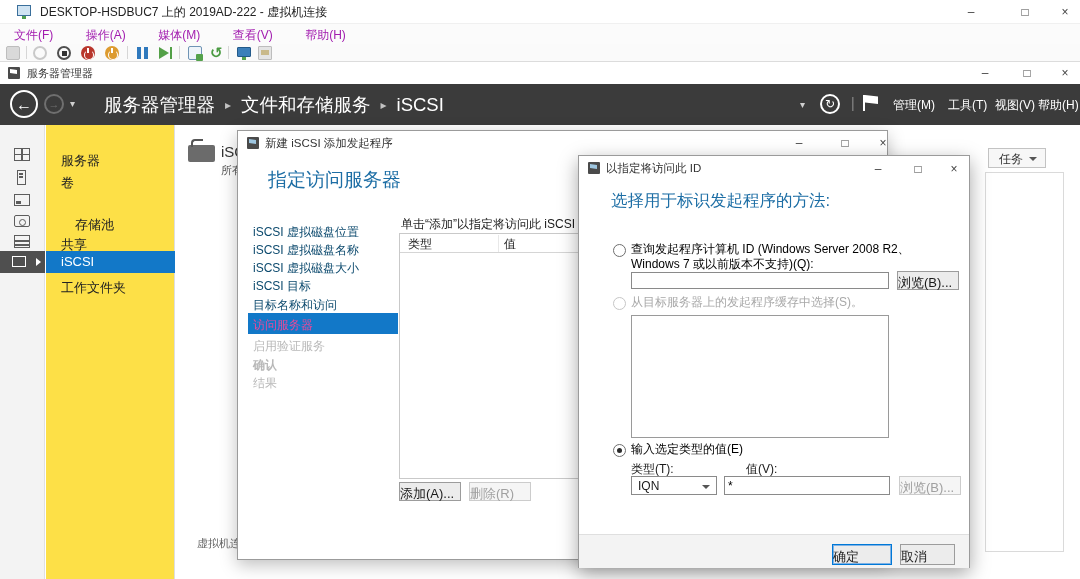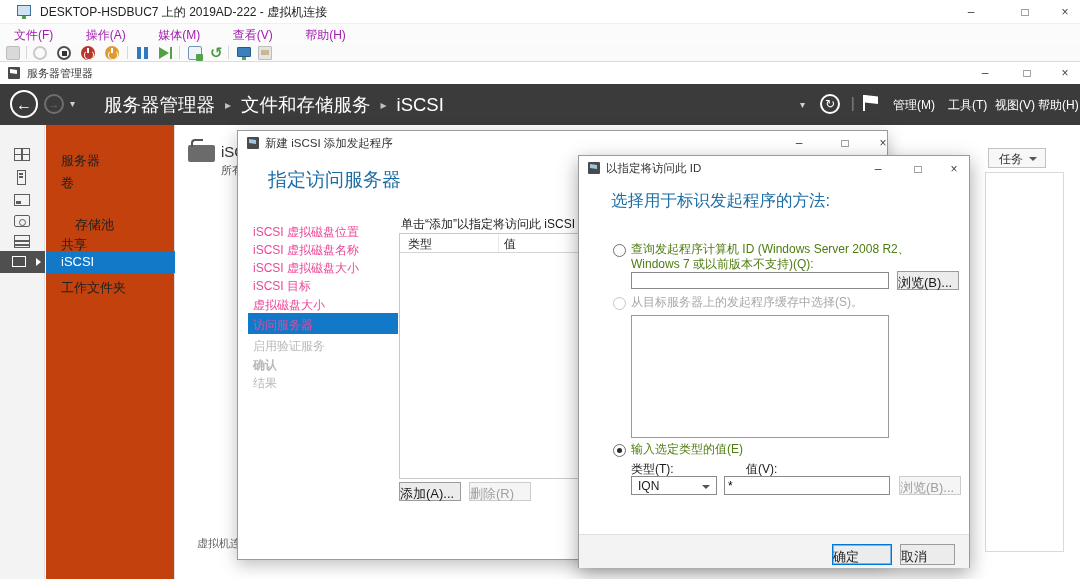--- a/index.html
+++ b/index.html
@@ -73,21 +73,21 @@
   .si-vol { top:69px; width:16px; height:12px; }
   .si-vol::after { content:""; position:absolute; left:1px; bottom:1px; width:5px; height:3px; background:#5c5c5c; }
   .si-disk { top:90px; width:16px; height:12px; border-radius:2px; }
   .si-disk::after { content:""; position:absolute; left:4px; top:2.5px; width:5px; height:5px; border:1.5px solid #5c5c5c; border-radius:50%; }
   .si-pool { top:110px; width:16px; height:13px; }
   .si-pool::after { content:""; position:absolute; left:0; top:4px; width:100%; height:1.5px; background:#5c5c5c; box-shadow:0 4px 0 #5c5c5c; }
   #strip-selected { left:0; top:126px; width:45px; height:22px; background:#4f4f4f; }
   #strip-selected .fsico { position:absolute; left:12px; top:5px; width:14px; height:11px; border:1.5px solid #fff; }
   #strip-selected .arrow { position:absolute; right:4px; top:7px; border-left:5px solid #fff; border-top:4px solid transparent; border-bottom:4px solid transparent; }
 
-  #sidebar { left:46px; top:0; width:129px; height:454px; background:#c2410c; border-right:1px solid #dedede; }
+  #sidebar { left:46px; top:0; width:129px; height:454px; background:#fde047; border-right:1px solid #dedede; }
   .side-item { position:absolute; left:0; width:129px; height:20px; font-size:13px; color:#222; padding-left:15px; padding-top:2px; }
   .side-item.ind { padding-left:29px; }
   .side-item.sel { background:#1278c8; color:#fff; height:22px; padding-top:3px; }
 
   #content-pageico { left:188px; top:20px; width:27px; height:17px; background:#6b6b6b; border-radius:2px; }
   #content-pageico::before { content:""; position:absolute; left:3px; top:-6px; width:10px; height:6px; border:2px solid #555; border-bottom:none; border-right:none; border-radius:4px 0 0 0; }
   #content-title { left:221px; top:18px; font-size:15px; color:#333; }
   #content-sub { left:221px; top:38px; font-size:11px; color:#555; }
   #tasks-btn { left:988px; top:23px; width:58px; height:20px; border:1px solid #c3c3c3; background:#f7f7f7; font-size:12px; color:#333; text-align:left; padding:2px 0 0 10px; }
   #tasks-btn .caret { position:absolute; right:8px; top:8px; border-top:4px solid #555; border-left:4px solid transparent; border-right:4px solid transparent; }
@@ -99,41 +99,41 @@
   #dlg1 { left:237px; top:130px; width:651px; height:430px; box-shadow:0 5px 16px rgba(0,0,0,.25); }
   #dlg2 { left:578px; top:155px; width:392px; height:413px; box-shadow:0 6px 18px rgba(0,0,0,.35); }
   .dlg-titlebar { position:absolute; left:0; top:0; width:100%; height:24px; background:#fff; }
   .dlg-ico { position:absolute; left:9px; top:6px; width:12px; height:12px; background:#4a4a4a; border-radius:1px; }
   .dlg-ico::after { content:""; position:absolute; left:2px; top:2px; width:7px; height:5px; background:#9ec6e0; clip-path:polygon(0 0,100% 20%,100% 100%,0 80%); }
   .dlg-title { position:absolute; left:27px; top:5px; font-size:11.5px; color:#333; }
   .dlg-heading { position:absolute; color:#1d6ea5; }
   #dlg1 .dlg-heading { left:30px; top:36px; font-size:19px; }
   #dlg2 .dlg-heading { left:32px; top:34px; font-size:16.5px; }
 
-  .step { position:absolute; left:15px; font-size:12px; color:#ec4899; white-space:nowrap; }
+  .step { position:absolute; left:15px; font-size:12px; color:#0c4a6e; white-space:nowrap; }
   .step.dis { color:#b8b8b8; }
   #step-sel-bar { position:absolute; left:10px; top:182px; width:150px; height:21px; background:#1278c8; }
   .step.cur { color:#ec4899; z-index:2; }
 
   #wiz-instruction { left:163px; top:85px; width:470px; font-size:12px; color:#1a1a1a; overflow:hidden; }
   #wiz-table { left:161px; top:102px; width:465px; height:246px; border:1px solid #c9c9c9; background:#fff; }
   #wiz-table .hdr { position:absolute; left:0; top:0; width:100%; height:19px; border-bottom:1px solid #d5d5d5; }
   #wiz-table .col1 { position:absolute; left:8px; top:2px; font-size:12px; color:#1a1a1a; }
   #wiz-table .col2 { position:absolute; left:104px; top:2px; font-size:12px; color:#1a1a1a; }
   #wiz-table .coldiv { position:absolute; left:98px; top:1px; width:1px; height:17px; background:#e8e8e8; }
   .btn { position:absolute; font-size:13px; background:#ececec; border:1px solid #9c9c9c; color:#1a1a1a; }
   .btn.dis { background:#f5f5f5; border-color:#cccccc; color:#a0a0a0; }
   .btn.def { border:1px solid #0078d7; box-shadow:inset 0 0 0 1px #7fb2e5; }
   #btn-add { left:161px; top:351px; width:62px; height:19px; padding-top:2px; }
   #btn-del { left:231px; top:351px; width:62px; height:19px; padding-top:2px; }
 
   .radio { position:absolute; width:13px; height:13px; border:1px solid #6e6e6e; border-radius:50%; background:#fff; }
   .radio.sel::after { content:""; position:absolute; left:3px; top:3px; width:5px; height:5px; border-radius:50%; background:#2b2b2b; }
   .radio.dis { border-color:#c6c6c6; }
-  .rlabel { position:absolute; font-size:12px; color:#4d7c0f; line-height:15px; }
+  .rlabel { position:absolute; font-size:12px; color:#000000; line-height:15px; }
   .rlabel.dis { color:#a8a8a8; }
   .tinput { position:absolute; border:1px solid #8a8a8a; background:#fff; font-size:12px; padding:1px 3px; font-family:"Liberation Sans","DejaVu Sans",sans-serif; }
   #init-query-input { left:52px; top:116px; width:258px; height:17px; }
   #init-browse1 { left:318px; top:115px; width:62px; height:19px; padding-top:2px; }
   #init-listbox { left:52px; top:159px; width:258px; height:123px; border:1px solid #9a9a9a; background:#fff; }
   #init-type-label { left:52px; top:305px; font-size:12px; }
   #init-value-label { left:167px; top:305px; font-size:12px; }
   #init-combo { left:52px; top:320px; width:86px; height:19px; border:1px solid #8a8a8a; background:#fff; font-size:12px; padding:2px 0 0 6px; }
   #init-combo .caret { position:absolute; right:6px; top:8px; border-top:4px solid #555; border-left:4px solid transparent; border-right:4px solid transparent; }
   #init-value-input { left:145px; top:320px; width:166px; height:19px; }
@@ -245,21 +245,21 @@
     <span class="abs winctl" style="left:594px;top:3px;">□</span>
     <span class="abs winctl" style="left:632px;top:3px;">×</span>
   </div>
   <div class="dlg-heading nw">指定访问服务器</div>
 
   <div id="step-sel-bar"></div>
   <div class="step" style="top:93px;">iSCSI 虚拟磁盘位置</div>
   <div class="step" style="top:111px;">iSCSI 虚拟磁盘名称</div>
   <div class="step" style="top:129px;">iSCSI 虚拟磁盘大小</div>
   <div class="step" style="top:147px;">iSCSI 目标</div>
-  <div class="step" style="top:166px;">虚拟磁盘大小</div>
+  <div class="step" style="top:166px;">目标名称和访问</div>
   <div class="step cur" style="top:186px;">访问服务器</div>
   <div class="step dis" style="top:207px;">启用验证服务</div>
   <div class="step dis" style="top:226px;font-weight:bold;">确认</div>
   <div class="step dis" style="top:244px;">结果</div>
 
   <div class="abs nw" id="wiz-instruction">单击“添加”以指定将访问此 iSCSI 虚拟磁盘</div>
   <div class="abs" id="wiz-table">
     <div class="hdr">
       <span class="col1">类型</span>
       <span class="coldiv"></span>

